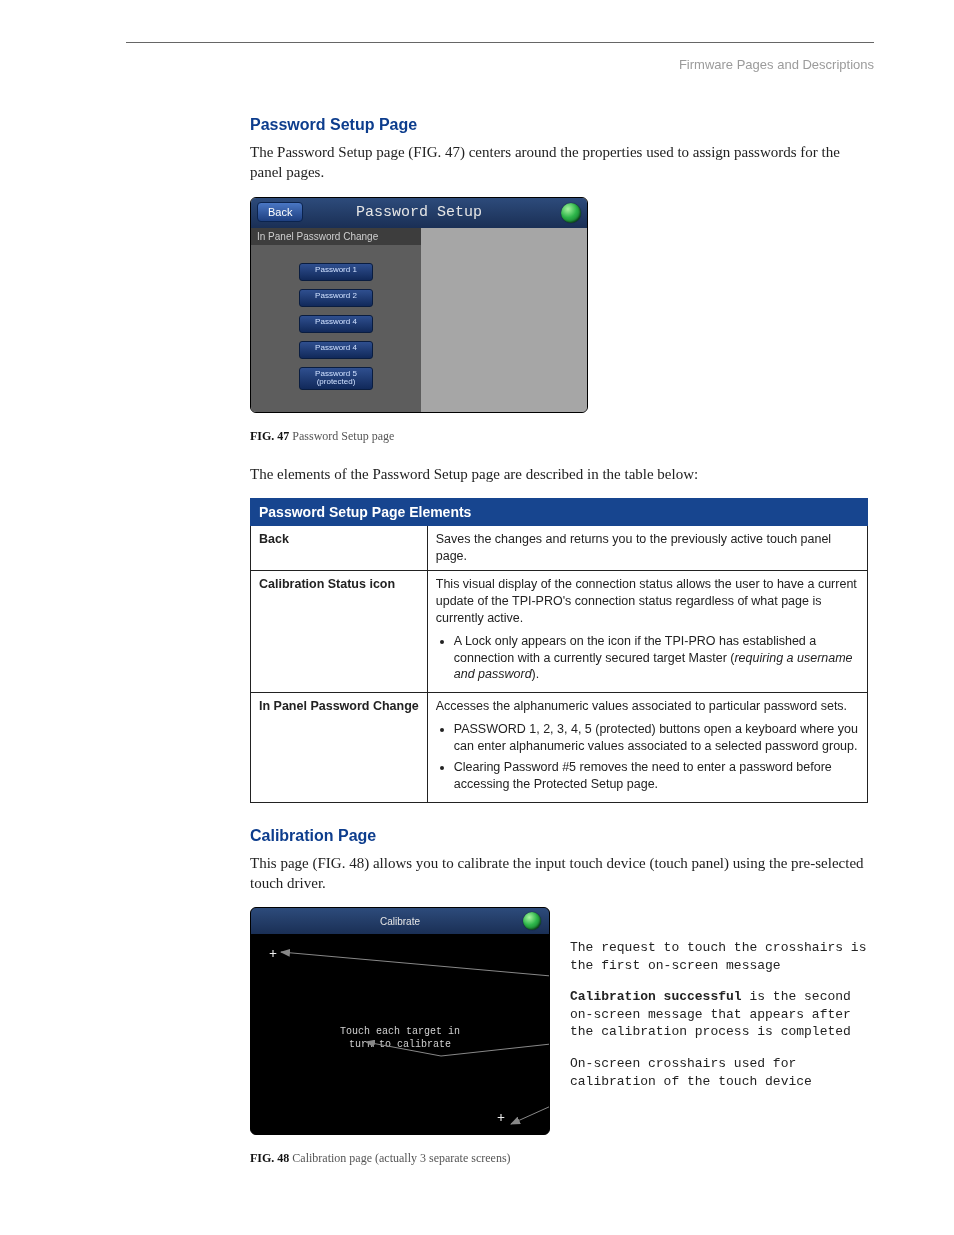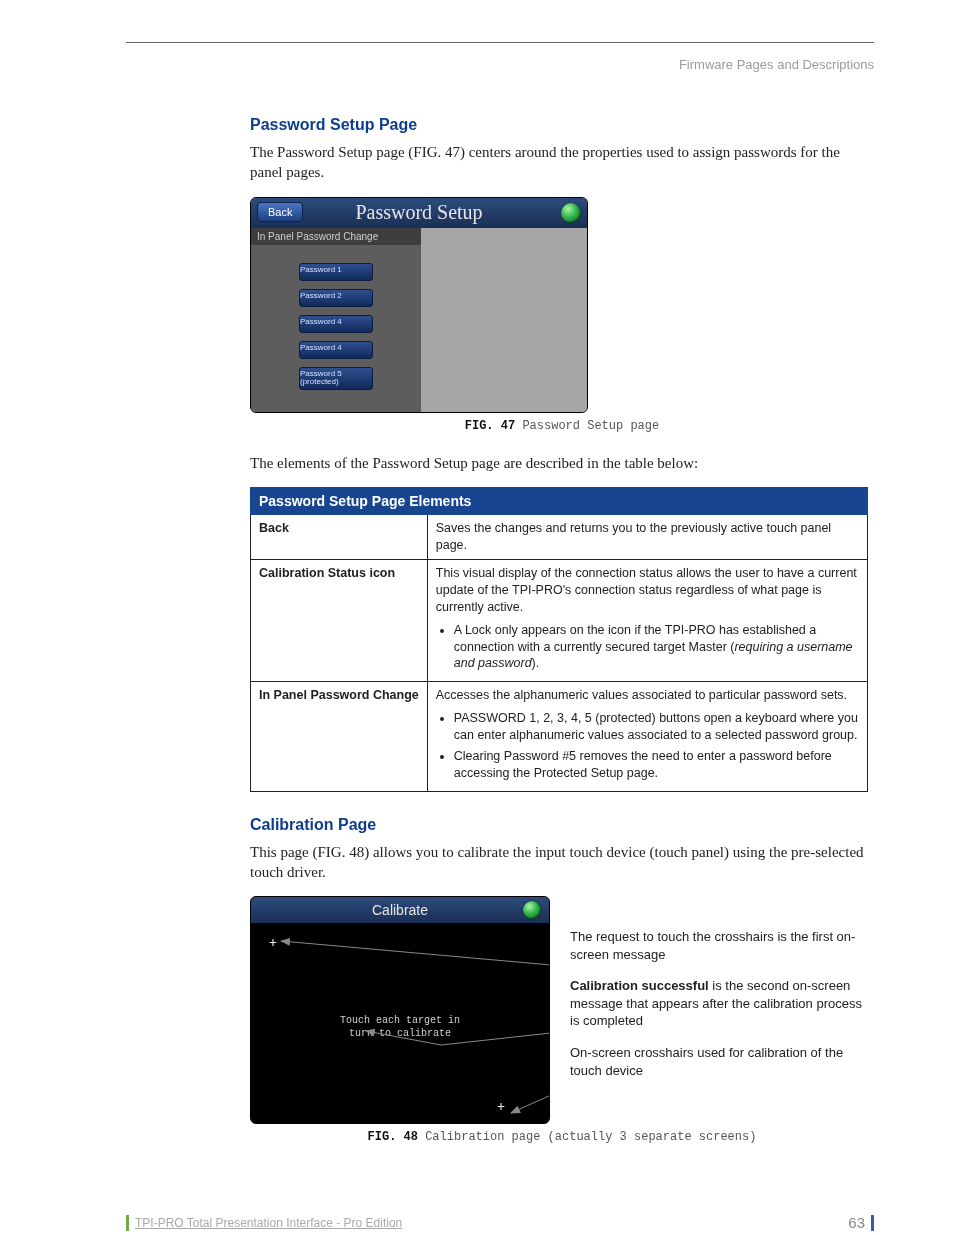--- a/index.html
+++ b/index.html
@@ -8,55 +8,55 @@
   .top-rule { border-top: 1px solid #666; margin-bottom: 14px; }
   .breadcrumb { text-align: right; font-family: Arial, Helvetica, sans-serif; font-size: 13px; color: #9b9b9b; margin-bottom: 44px; }
   .content { margin-left: 124px; margin-right: 0; }
   .h2 { font-family: Arial, Helvetica, sans-serif; font-weight: bold; color: #0d3d8d; font-size: 16px; margin-bottom: 8px; }
   .body-text { font-size: 15px; line-height: 1.35; margin-bottom: 14px; }
 
   
   .fig47-wrap { margin-bottom: 6px; }
   .panel { width: 338px; border: 1px solid #000; background: #a6a6a6; border-radius: 6px; overflow: hidden; }
   .panel-title { position: relative; height: 30px; background: linear-gradient(#2d4b7b, #1a2f55); display: flex; align-items: center; justify-content: center; }
-  .panel-title-text { color: #e6e6e6; font-family: Liberation Serif, serif; font-size: 20px; }
+  .panel-title-text { color: #e6e6e6; font-family: Liberation Mono, monospace; font-size: 15px; }
   .back-btn { position: absolute; left: 6px; top: 4px; height: 20px; padding: 0 10px; background: linear-gradient(#4a77c4, #1e3f80); border: 1px solid #0b234d; border-radius: 4px; color: #fff; font-family: Arial, Helvetica, sans-serif; font-size: 11px; display: flex; align-items: center; }
   .status-orb { position: absolute; right: 6px; top: 5px; width: 20px; height: 20px; border-radius: 50%; background: radial-gradient(circle at 35% 30%, #a8f5a0 0%, #2db54a 45%, #0a5a1f 100%); box-shadow: inset -1px -1px 2px rgba(0,0,0,.5), 0 0 1px #000; }
   .panel-body { display: flex; }
   .panel-left { width: 170px; background: #5d5d5d; }
   .panel-left-header { background: #3d3d3d; color: #cfcfcf; font-family: Arial, Helvetica, sans-serif; font-size: 10px; padding: 3px 6px; }
   .pw-list { padding: 18px 0 22px 0; display: flex; flex-direction: column; align-items: center; gap: 8px; }
-  .pw-btn { width: 74px; min-height: 18px; padding: 2px 0; background: linear-gradient(#2f4f8f, #11295a); border: 1px solid #0a1d40; border-radius: 3px; color: #cfe0ff; font-family: Arial, Helvetica, sans-serif; font-size: 8px; text-align: left; line-height: 1.1; }
+  .pw-btn { width: 74px; min-height: 18px; padding: 2px 0; background: linear-gradient(#2f4f8f, #11295a); border: 1px solid #0a1d40; border-radius: 3px; color: #cfe0ff; font-family: Arial, Helvetica, sans-serif; font-size: 8px; text-align: center; line-height: 1.1; }
   .panel-right { flex: 1; background: #a6a6a6; }
 
-  .fig-cap { font-family: Liberation Mono, monospace; font-size: 12px; color: #555; margin: 6px 0 20px 0; text-align: center; }
+  .fig-cap { font-family: Liberation Serif, serif; font-size: 12px; color: #555; margin: 16px 0 20px 0; }
   .fig-cap b { color: #111; }
 
   
   table.elem-tbl { width: 618px; border-collapse: collapse; margin-bottom: 24px; font-family: Arial, Helvetica, sans-serif; font-size: 12.5px; border-radius: 10px; }
   table.elem-tbl th.hdr { background: #17458f; color: #fff; text-align: left; font-weight: bold; padding: 5px 8px; border: 1px solid #17458f; font-size: 14px; }
   table.elem-tbl td { border: 1px solid #222; vertical-align: top; padding: 5px 8px; line-height: 1.35; }
   table.elem-tbl td.key { font-weight: bold; white-space: nowrap; }
   .tbl-ul { list-style: disc; margin: 6px 0 2px 18px; }
   .tbl-ul li { margin-bottom: 4px; }
   .ital { font-style: italic; }
 
   
   .fig48-row { display: flex; align-items: flex-start; gap: 20px; margin-bottom: 6px; }
   .calpanel { width: 300px; height: 228px; border: 1px solid #000; border-radius: 6px; overflow: hidden; background: #000; position: relative; }
   .cal-title { height: 26px; background: linear-gradient(#2d4b7b, #1a2f55); display: flex; align-items: center; justify-content: center; position: relative; }
-  .cal-title-text { color: #e6e6e6; font-family: Arial, Helvetica, sans-serif; font-size: 14px; }
+  .cal-title-text { color: #e6e6e6; font-family: Arial, Helvetica, sans-serif; font-size: 10px; }
   .cal-title .status-orb { right: 8px; top: 4px; width: 18px; height: 18px; }
   .cal-body { position: absolute; top: 26px; left: 0; right: 0; bottom: 0; background: #000; }
   .cal-msg { position: absolute; left: 50%; top: 52%; transform: translate(-50%, -50%); color: #d0d0d0; font-family: Liberation Mono, monospace; font-size: 10px; text-align: center; line-height: 1.3; white-space: pre-line; }
   .cross1 { position: absolute; left: 18px; top: 12px; color: #eee; font-size: 14px; font-weight: bold; }
   .cross2 { position: absolute; right: 44px; bottom: 8px; color: #eee; font-size: 14px; font-weight: bold; }
   .arrow-svg { position: absolute; pointer-events: none; }
   .callouts { flex: 1; font-family: Arial, Helvetica, sans-serif; font-size: 13px; color: #222; padding-top: 32px; }
-  .callouts p { margin-bottom: 14px; line-height: 1.35; }
+  .callouts p { margin-bottom: 14px; line-height: 1.35; font-family: Liberation Mono, monospace; }
 
   
   .footer { margin-top: 70px; display: flex; align-items: center; }
   .vbar-green { width: 3px; height: 16px; background: #7aa548; margin: 0 6px 0 0; }
   .footer-left { font-family: Arial, Helvetica, sans-serif; font-size: 12px; color: #aaa; flex: 1; text-decoration: underline; }
   .footer-right { font-family: Arial, Helvetica, sans-serif; font-size: 15px; color: #888; }
   .vbar-blue { width: 3px; height: 16px; background: #2f5fb0; margin-left: 6px; }
   .footer-row { display:flex; align-items:center; }
 </style>
 </head>

